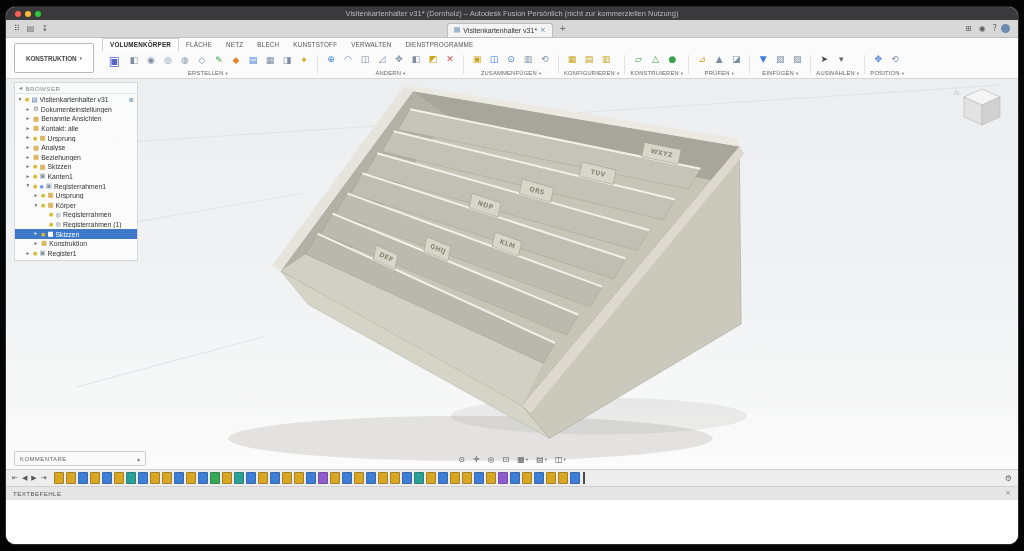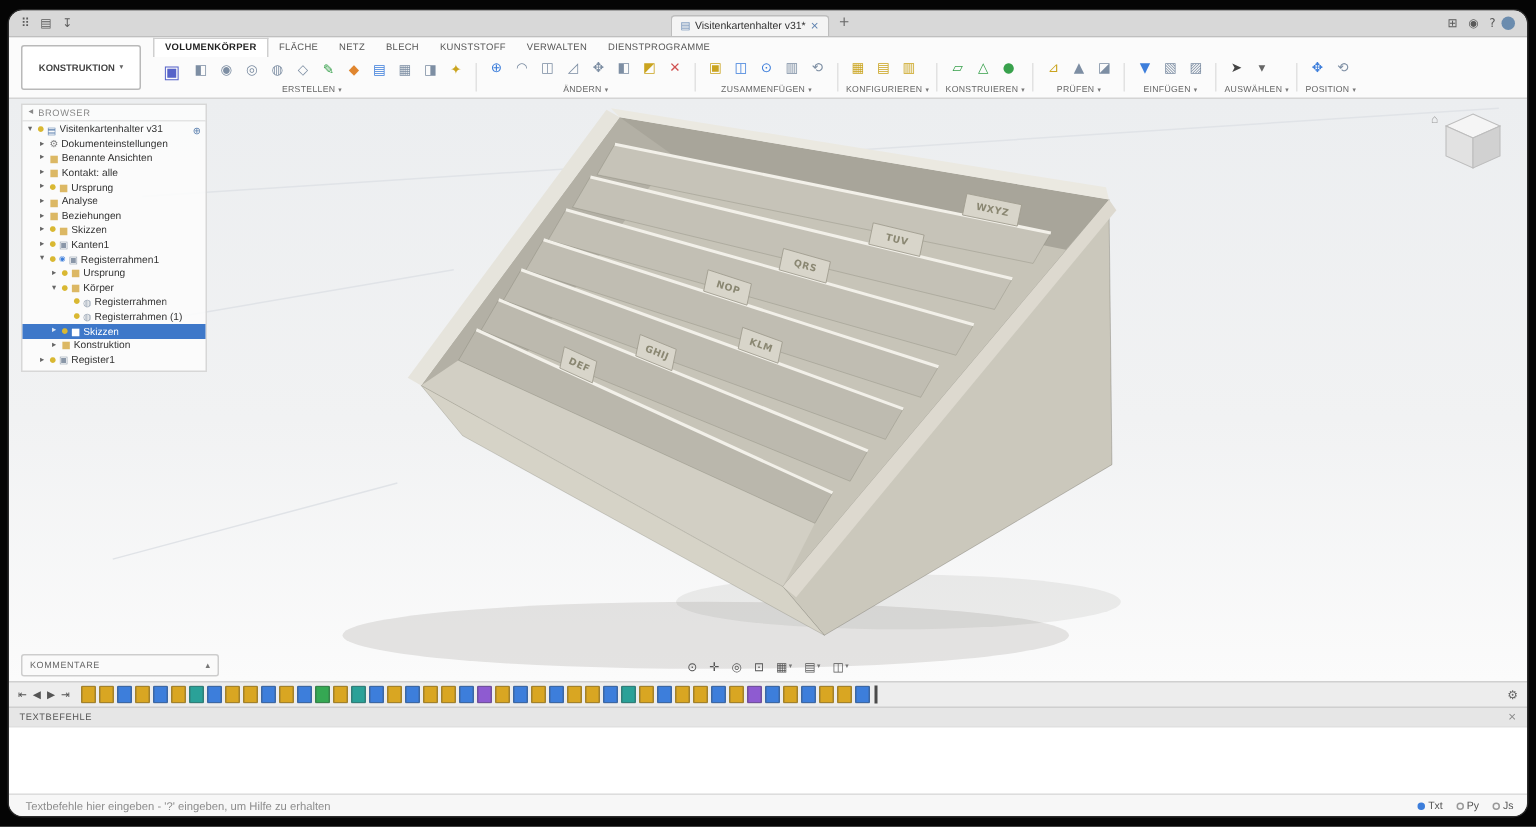--- a/index.html
+++ b/index.html
@@ -98,20 +98,28 @@
   .modes{display:flex;gap:9px;align-items:center;}
   .mode{display:flex;align-items:center;gap:2px;font-size:7px;color:#555;}
   .radio{width:5px;height:5px;border-radius:50%;border:1px solid #999;box-sizing:border-box;}
   .radio.on{background:#3d7edb;border-color:#3d7edb;}
 </style>
 </head>
 <body>
 
 <div class="window">
 
+  <div class="titlebar">
+    <div class="traffic">
+      <span class="light" style="background: rgb(255, 95, 87);"></span>
+      <span class="light" style="background: rgb(254, 188, 46);"></span>
+      <span class="light" style="background: rgb(40, 200, 64);"></span>
+    </div>
+    <div class="title-text">Visitenkartenhalter v31* (Dornholz) – Autodesk Fusion Persönlich (nicht zur kommerziellen Nutzung)</div>
+  </div>
 
   <div class="tabbar">
     <div class="tb-group" id="tabbar-left">
         <span class="tb-icon">⠿</span>
         <span class="tb-icon">▤</span>
         <span class="tb-icon">↧</span>
       </div>
     <div class="tb-spacer"></div>
     <div class="doc-tab">
       <span class="tb-icon">▤</span>
@@ -518,31 +526,14 @@
       </div>
     <div class="tl-marker"></div>
     <span class="tl-gear">⚙</span>
   </div>
 
   <div class="tc-header">
     <span class="tc-title">TEXTBEFEHLE</span>
     <span class="tc-close">×</span>
   </div>
   <div class="tc-output"></div>
-  <div class="tc-inputrow">
-    <input class="tc-input" placeholder="Textbefehle hier eingeben - '?' eingeben, um Hilfe zu erhalten" style="">
-    <div class="modes" id="tc-modes">
-        <div class="mode">
-          <span class="radio on"></span>
-          <span>Txt</span>
-        </div>
-        <div class="mode">
-          <span class="radio"></span>
-          <span>Py</span>
-        </div>
-        <div class="mode">
-          <span class="radio"></span>
-          <span>Js</span>
-        </div>
-      </div>
-  </div>
 
 </div>
 
 </body></html>

